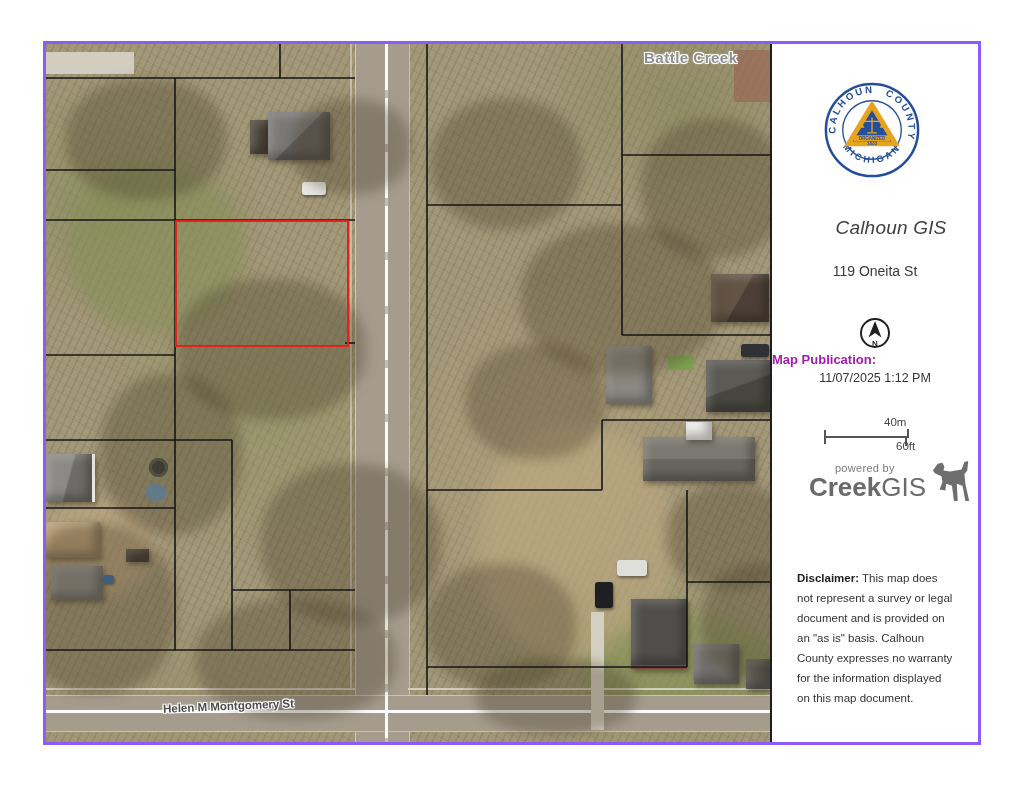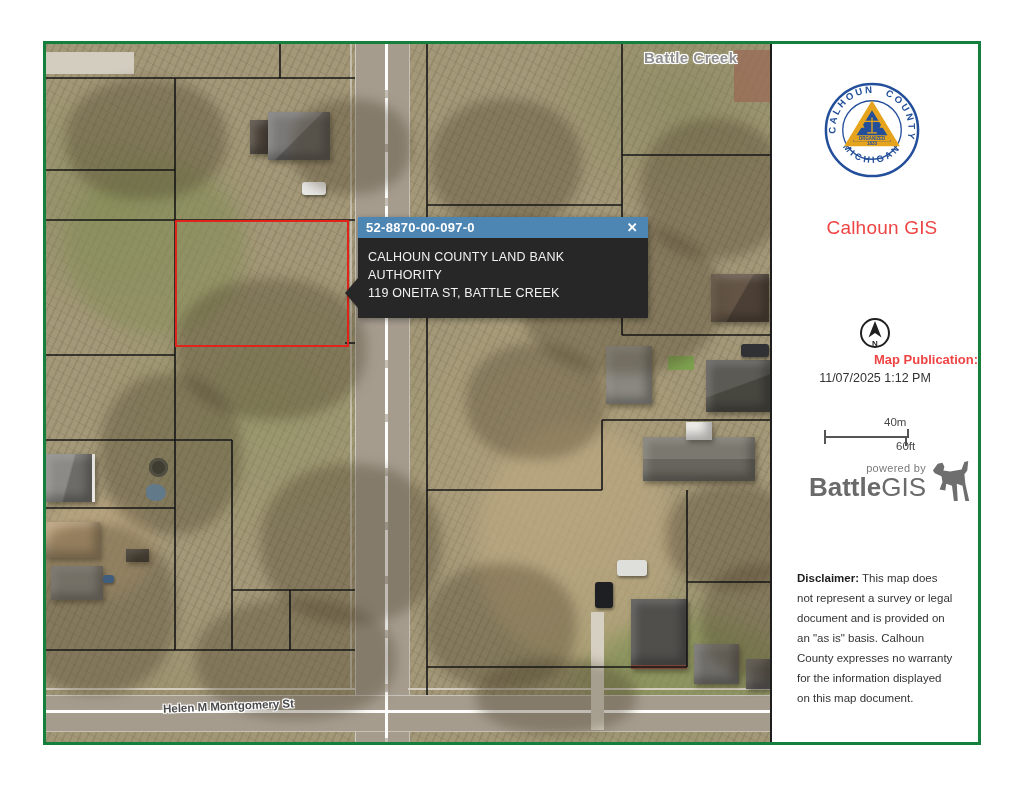--- a/index.html
+++ b/index.html
@@ -1,17 +1,17 @@
 <!DOCTYPE html>
 <html><head>
 <meta charset="utf-8">
 <style>
   html,body{margin:0;padding:0;background:#fff;font-family:"Liberation Sans",sans-serif;}
   .page{position:relative;width:1024px;height:791px;background:#fff;overflow:hidden;}
-  .frame{position:absolute;left:43px;top:41px;width:932px;height:698px;border:3px solid #15803d;}
+  .frame{position:absolute;left:43px;top:41px;width:932px;height:698px;border:3px solid #8b5cf6;}
   
   .map{position:absolute;left:0;top:0;width:724px;height:698px;overflow:hidden;background:#a39878;cursor:grab;}
   .map-tex{position:absolute;inset:0;
     background:
       radial-gradient(220px 180px at 9% 22%, rgba(128,138,84,.55), transparent 70%),
       radial-gradient(260px 220px at 30% 52%, rgba(139,148,92,.45), transparent 70%),
       radial-gradient(240px 280px at 70% 62%, rgba(186,168,128,.60), transparent 70%),
       radial-gradient(260px 140px at 82% 88%, rgba(134,148,88,.50), transparent 70%),
       radial-gradient(220px 170px at 88% 8%, rgba(120,128,78,.42), transparent 70%),
       radial-gradient(320px 120px at 18% 92%, rgba(152,142,106,.50), transparent 70%),
@@ -39,34 +39,34 @@
   .popup{position:absolute;left:312px;top:173px;width:290px;z-index:30;filter:drop-shadow(1px 2px 3px rgba(0,0,0,.35));}
   .popup-head{height:21px;background:#4e86b3;color:#fff;font-size:13px;font-weight:bold;
     display:flex;align-items:center;padding:0 8px;letter-spacing:.3px;}
   .popup-head .x{margin-left:auto;font-size:13px;font-weight:bold;cursor:pointer;padding:0 2px;}
   .popup-body{position:relative;height:80px;background:#272727;color:#f2f2f2;font-size:12.5px;
     padding:10px 10px 0 10px;box-sizing:border-box;letter-spacing:.2px;line-height:18px;}
   .popup-arrow{position:absolute;left:-13px;top:40px;width:0;height:0;
     border-top:15px solid transparent;border-bottom:15px solid transparent;border-right:13px solid #272727;}
   
   .sidebar{position:absolute;left:724px;top:0;width:208px;height:698px;background:#fff;border-left:2px solid #1e1e1e;box-sizing:border-box;}
-  .sb-title{position:absolute;left:7px;top:173px;width:100%;text-align:center;font-size:19px;color:#ef4444;letter-spacing:.2px;}
+  .sb-title{position:absolute;left:16px;top:173px;width:100%;text-align:center;font-size:19px;color:#404040;letter-spacing:.2px;font-style:italic;}
   .sb-sub{position:absolute;left:0;top:219px;width:100%;text-align:center;font-size:14px;color:#3a3a3a;}
   .seal{position:absolute;left:52px;top:38px;}
   .north{position:absolute;left:86px;top:273px;}
-  .sb-pub{position:absolute;left:0;top:308px;width:100%;text-align:right;font-size:13px;font-weight:bold;color:#ef4444;}
+  .sb-pub{position:absolute;left:0;top:308px;width:100%;text-align:left;font-size:13px;font-weight:bold;color:#a21caf;}
   .sb-date{position:absolute;left:0;top:327px;width:100%;text-align:center;font-size:12.5px;color:#333;}
   .sbar-line{position:absolute;left:52px;top:392px;width:85px;height:2px;background:#555;}
   .sbar-tickL{position:absolute;left:52px;top:386px;width:2px;height:14px;background:#555;}
   .sbar-tickRu{position:absolute;left:135px;top:385px;width:2px;height:9px;background:#555;}
   .sbar-tickRd{position:absolute;left:133px;top:394px;width:2px;height:8px;background:#555;}
   .sbar-m{position:absolute;left:112px;top:372px;font-size:11.5px;color:#474747;}
   .sbar-ft{position:absolute;left:124px;top:396px;font-size:11.5px;color:#474747;}
   .brand{position:absolute;left:0;top:414px;width:100%;display:flex;justify-content:center;align-items:center;gap:5px;}
-  .brand-txt{display:flex;flex-direction:column;align-items:flex-end;margin-left:32px;}
+  .brand-txt{display:flex;flex-direction:column;align-items:flex-start;margin-left:32px;}
   .powered{font-size:11px;color:#7a7a7a;letter-spacing:.3px;margin-left:26px;}
   .fetch{font-size:26px;color:#6a6a6a;line-height:26px;}
   .fetch b{font-weight:bold;}
   .disc{position:absolute;left:25px;top:524px;width:156px;font-size:11.5px;line-height:1.74;color:#333;}
   .disc b{color:#1d1d1d;}
 </style>
 </head>
 <body>
 
 <div class="page">
@@ -157,31 +157,20 @@
             <path d="M641,446 V623"></path>
             <path d="M641,538 H724"></path>
         </g>
       </svg>
 
       <div class="parcel-red"></div>
 
       <div class="maplabel city">Battle Creek</div>
       <div class="maplabel street">Helen M Montgomery St</div>
 
-      <div class="popup">
-        <div class="popup-head">
-          <span>52-8870-00-097-0</span>
-          <span class="x">✕</span>
-        </div>
-        <div class="popup-body">
-          <div class="popup-arrow"></div>
-          <div>CALHOUN COUNTY LAND BANK AUTHORITY</div>
-          <div>119 ONEITA ST, BATTLE CREEK</div>
-        </div>
-      </div>
     </div>
 
     <div class="sidebar">
 
       <svg class="seal" width="96" height="96" viewBox="0 0 100 100">
         <defs>
           <path id="sealTop" d="M 13,58 A 38,38 0 1 1 87,58"></path>
           <path id="sealBot" d="M 16,60 A 36,36 0 0 0 84,60"></path>
         </defs>
         <circle cx="50" cy="50" r="48" fill="#fff" stroke="#234f9a" stroke-width="2.6"></circle>
@@ -203,20 +192,21 @@
           <path d="M38,41 l-3,6 h6 z" fill="#e6a41e"></path>
             <path d="M62,41 l-3,6 h6 z" fill="#e6a41e"></path>
           <line x1="45" y1="53" x2="55" y2="53"></line>
         </g>
         <rect x="31" y="55.5" width="38" height="6.5" fill="#e6a41e"></rect>
         <text x="50" y="60.6" font-size="4.6" font-weight="bold" fill="#234f9a" text-anchor="middle">ORGANIZED</text>
         <text x="50" y="66" font-size="4.8" font-weight="bold" fill="#234f9a" text-anchor="middle">1833</text>
       </svg>
 
       <div class="sb-title">Calhoun GIS</div>
+      <div class="sb-sub">119 Oneita St</div>
 
       <svg class="north" width="34" height="34" viewBox="0 0 34 34">
         <circle cx="17" cy="16" r="14" fill="#fff" stroke="#1f1f1f" stroke-width="2"></circle>
         <polygon points="17,4 23.5,20.5 17,16 10.5,20.5" fill="#1f1f1f"></polygon>
         <text x="17" y="28.5" font-size="8" font-weight="bold" text-anchor="middle" fill="#1f1f1f">N</text>
       </svg>
 
       <div class="sb-pub">Map Publication:</div>
       <div class="sb-date">11/07/2025 1:12 PM</div>
 
@@ -225,21 +215,21 @@
         <div class="sbar-tickL"></div>
         <div class="sbar-tickRu"></div>
         <div class="sbar-tickRd"></div>
         <div class="sbar-m">40m</div>
         <div class="sbar-ft">60ft</div>
       </div>
 
       <div class="brand">
         <div class="brand-txt">
           <span class="powered">powered by</span>
-          <span class="fetch"><b>Battle</b><span>GIS</span></span>
+          <span class="fetch"><b>Creek</b><span>GIS</span></span>
         </div>
         <svg width="42" height="46" viewBox="0 0 44 46">
           <path fill="#6e6e6e" d="M2,12 L7,5 L12,4 L14,8 L13,12 L20,13 L32,11 L35,3 L39,2 L38,12 L35,16 L36,26 L40,44 L36,44 L33,28 L27,26 L28,44 L24,44 L22,28 L16,26 L15,33 L9,32 L12,24 L11,18 L4,15 Z"></path>
         </svg>
       </div>
 
       <div class="disc">
         <b>Disclaimer:</b>
         <span>This map does not represent a survey or legal document and is provided on an "as is" basis. Calhoun County expresses no warranty for the information displayed on this map document.</span>
       </div>

